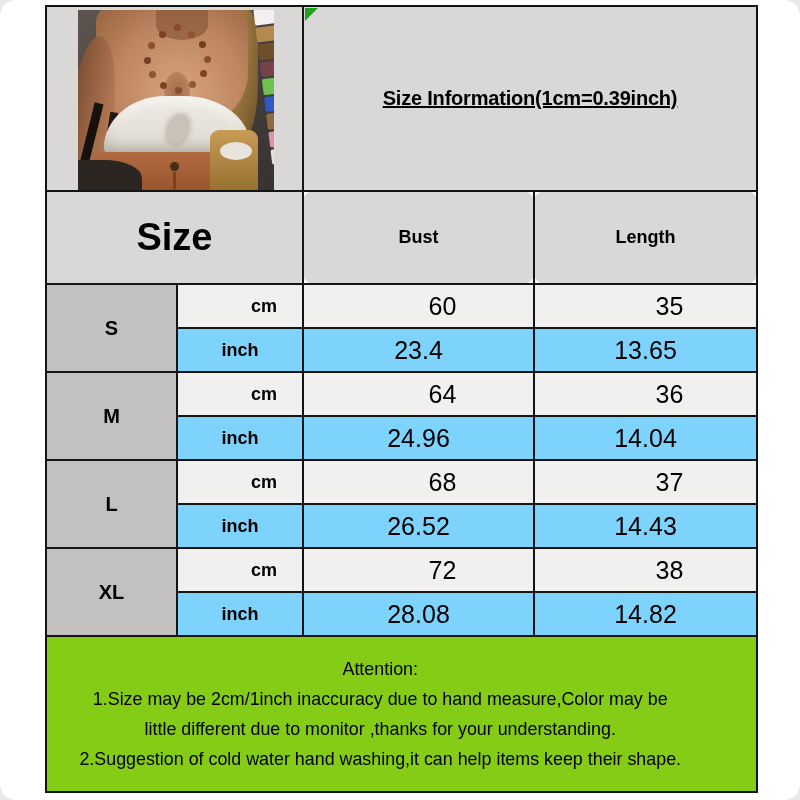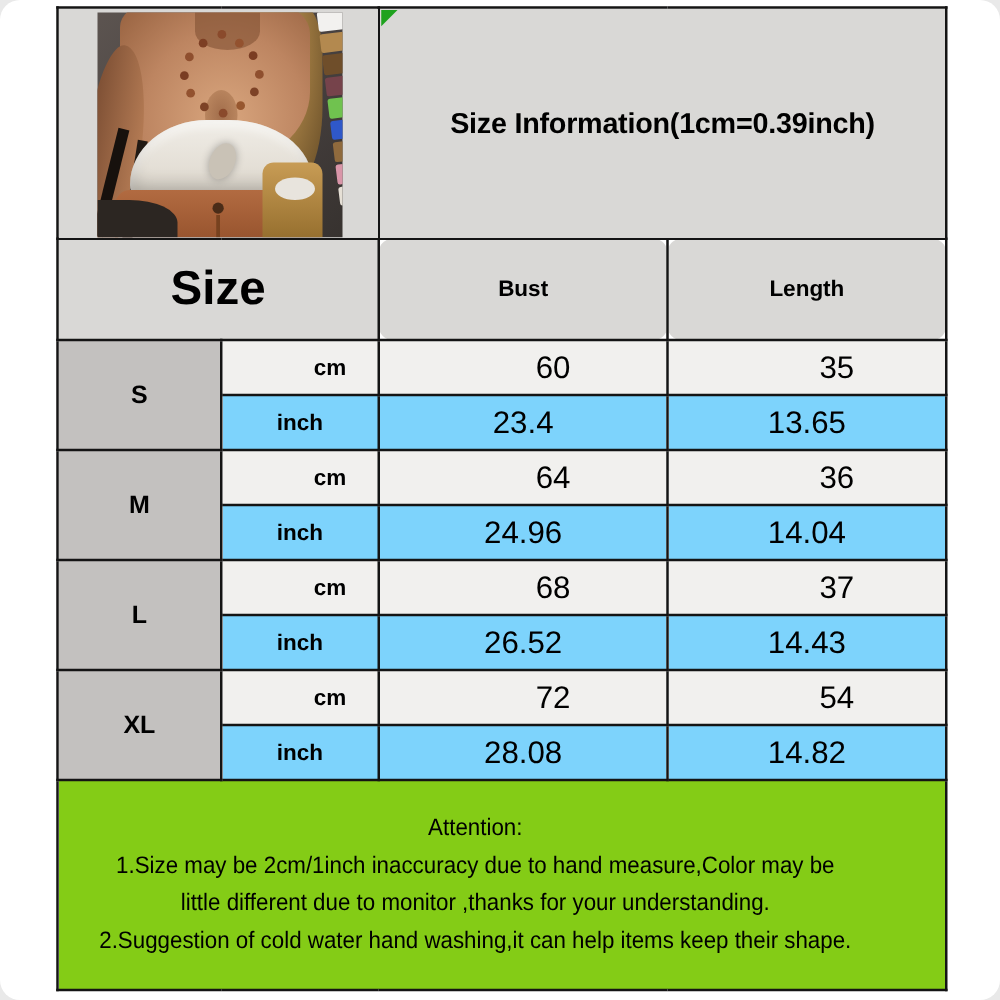--- a/index.html
+++ b/index.html
@@ -19,21 +19,21 @@
     width:711px;height:788px;
     border-collapse:collapse;table-layout:fixed;
   }
   table.size-chart td{
     border:2.5px solid #141414;
     text-align:center;vertical-align:middle;
     padding:0;overflow:hidden;
   }
   td.photo-cell{background:#d9d8d6;position:relative;}
   td.title-cell{background:#d9d8d6;position:relative;}
-  .title-text{font-weight:bold;font-size:23px;letter-spacing:-0.2px;}
+  .title-text{font-weight:bold;font-size:20px;letter-spacing:-0.2px;text-decoration:underline;}
   .corner-triangle{
     position:absolute;left:1px;top:1px;width:0;height:0;
     border-top:13px solid #1ea21e;border-right:13px solid transparent;
   }
   td.size-head{background:#d9d8d6;font-weight:bold;font-size:38px;}
   td.col-head{background:#d9d8d6;font-weight:bold;font-size:18px;border-radius:11px;}
   td.size-label{background:#c3c1bf;font-weight:bold;font-size:20px;}
   tr.row-cm td.unit-cell, tr.row-cm td.value-cell{background:#f1f0ee;padding-left:48px;}
   tr.row-inch td.unit-cell, tr.row-inch td.value-cell{background:#7dd3fc;}
   td.unit-cell{font-weight:bold;font-size:18px;}
@@ -150,21 +150,21 @@
                 <div class="swatch" style="background: rgb(217, 149, 168);"></div>
                 <div class="swatch" style="background: rgb(230, 224, 214);"></div>
               </div>
         </div>
       </td>
       <td class="title-cell" colspan="2">
         <div class="corner-triangle"></div>
         <span class="title-text">Size Information(1cm=0.39inch)</span>
       </td>
     </tr>
-    <tr style="height:81px">
+    <tr style="height:93px">
       <td class="size-head" colspan="2">Size</td>
       <td class="col-head">Bust</td>
       <td class="col-head">Length</td>
     </tr>
 
     <tr class="row-cm" style="height:44px">
       <td class="size-label" rowspan="2">S</td>
       <td class="unit-cell">cm</td>
       <td class="value-cell">60</td>
       <td class="value-cell">35</td>
@@ -196,21 +196,21 @@
     <tr class="row-inch" style="height:44px">
       <td class="unit-cell">inch</td>
       <td class="value-cell">26.52</td>
       <td class="value-cell">14.43</td>
     </tr>
 
     <tr class="row-cm" style="height:44px">
       <td class="size-label" rowspan="2">XL</td>
       <td class="unit-cell">cm</td>
       <td class="value-cell">72</td>
-      <td class="value-cell">54</td>
+      <td class="value-cell">38</td>
     </tr>
     <tr class="row-inch" style="height:44px">
       <td class="unit-cell">inch</td>
       <td class="value-cell">28.08</td>
       <td class="value-cell">14.82</td>
     </tr>
 
     <tr>
       <td class="attention-cell" colspan="4">
         <div class="attention-inner">

